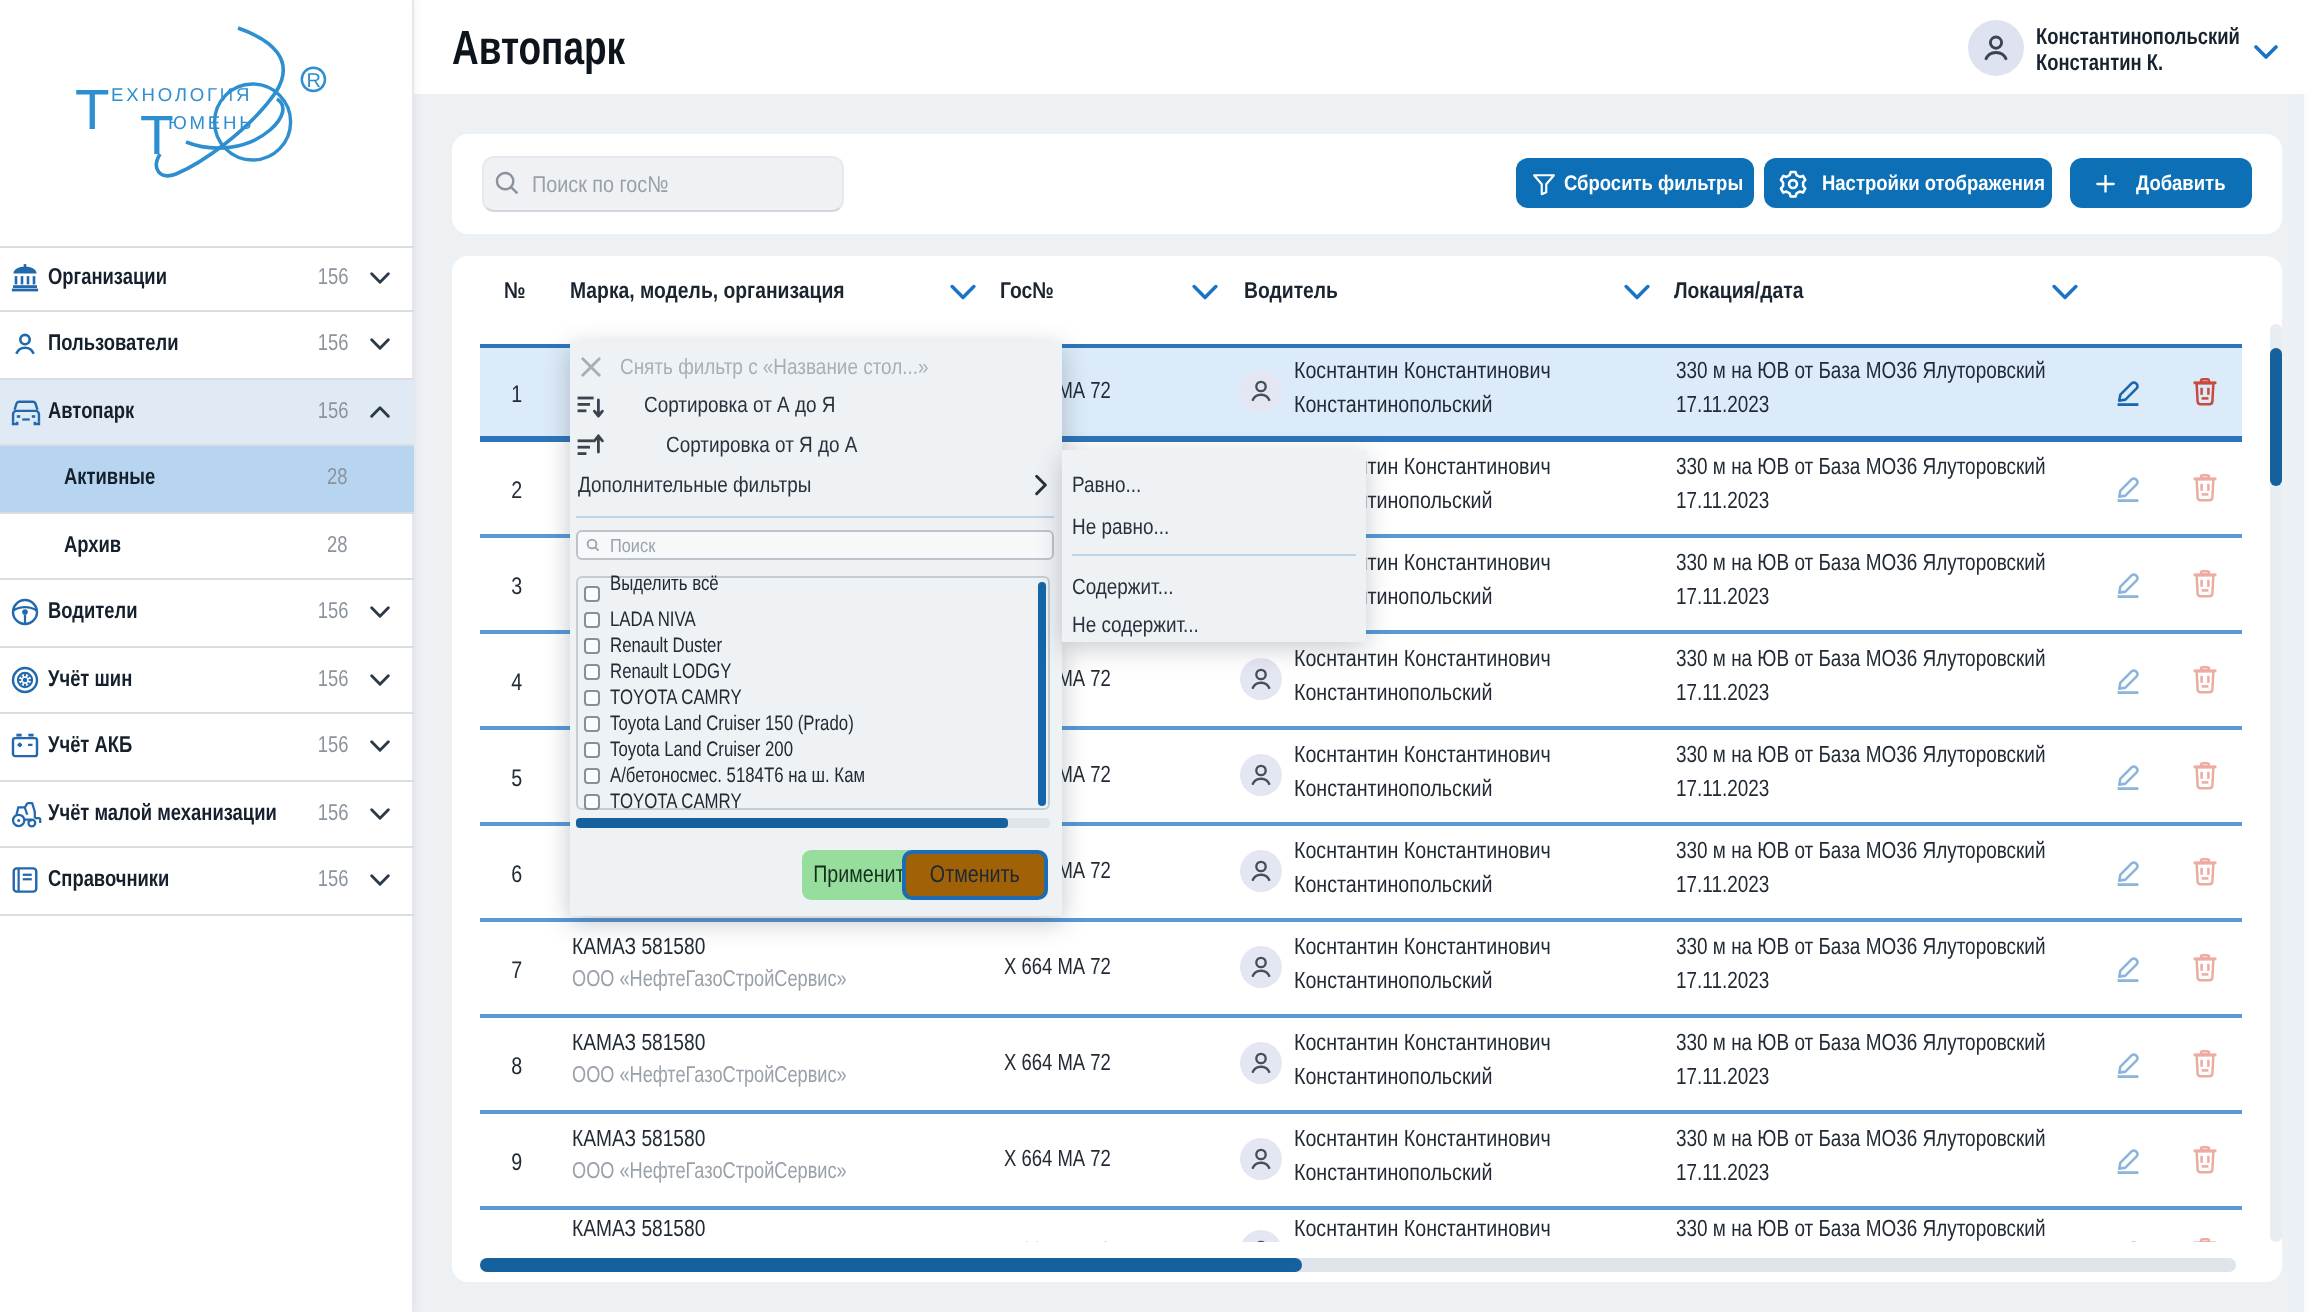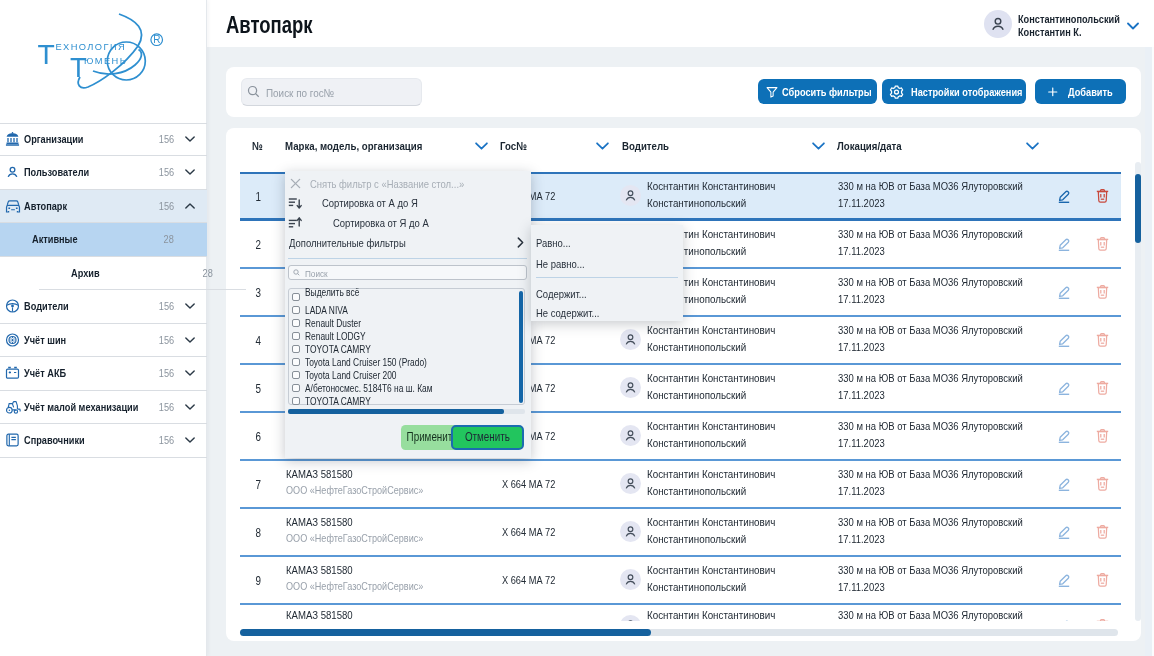--- a/index.html
+++ b/index.html
@@ -117,21 +117,21 @@
       <span class="slb"><span class="tx s80">Автопарк</span></span>
       <span class="scnt"><span class="tx s80 orr">156</span></span>
       <span class="schev"><svg width="10" height="6" viewBox="0 0 12 7">
           <path d="M1 6 L6 1 L11 6" fill="none" stroke="#2c3a47" stroke-width="1.7" stroke-linecap="round" stroke-linejoin="round"></path>
         </svg></span>
     </div>
 <div class="srow" style="top:223px;background:#b7d5f1;">
       <span class="slb sub"><span class="tx s80">Активные</span></span>
       <span class="scnt"><span class="tx s80 orr">28</span></span>
     </div>
-<div class="srow" style="top:256.5px;margin-left:39px;">
+<div class="srow" style="top:256.5px;">
       <span class="slb sub"><span class="tx s80">Архив</span></span>
       <span class="scnt"><span class="tx s80 orr">28</span></span>
     </div>
 <div class="srow" style="top:290px;">
       <span class="sic"><svg width="15" height="15" viewBox="0 0 16 16">
           <g fill="none" stroke="#2268ad" stroke-width="1.3">
 <circle cx="8" cy="8" r="6.4"></circle>
 <circle cx="8" cy="8" r="1.5" fill="#2268ad" stroke="none"></circle>
 <path d="M1.8 7.2 C3.6 6 5.7 5.4 8 5.4 C10.3 5.4 12.4 6 14.2 7.2" stroke-width="1.2"></path>
 <line x1="8" y1="9.5" x2="8" y2="14.2" stroke-width="1.2"></line>
@@ -675,21 +675,21 @@
 <div class="abs cbl" style="left:304.5px;top:381.85px;"><span class="tx s80">А/бетоносмес. 5184Т6 на ш. Кам</span></div>
 <div class="abs cb" style="left:292px;top:397.4px;"></div>
 <div class="abs cbl" style="left:304.5px;top:394.9px;"><span class="tx s80">TOYOTA CAMRY</span></div>
 </div>
 <div class="abs" style="left:518.5px;top:291px;width:4px;height:112px;background:#1466a8;border-radius:2px;z-index:12;"></div>
 <div class="abs" style="left:287.5px;top:409px;width:237px;height:4.5px;background:#dfe5eb;border-radius:2px;z-index:11;"></div>
 <div class="abs" style="left:287.5px;top:409px;width:216px;height:4.5px;background:#15619e;border-radius:2px;z-index:12;"></div>
 <div class="abs" style="left:373px;top:424.5px;width:63px;height:25px;background:#97de9e;border-radius:4.5px;z-index:11;display:flex;align-items:center;justify-content:center;font-size:12px;color:#14301d;margin-left:28px;">
     <span class="tx s82 oc">Применить</span>
   </div>
-<div class="abs" style="left:451px;top:424.5px;width:73px;height:25px;background:#22c55e;border:2px solid #1b6cb0;border-radius:5px;z-index:11;display:flex;align-items:center;justify-content:center;font-size:12px;color:#1d2835;">
+<div class="abs" style="left:451px;top:424.5px;width:73px;height:25px;background:#a16207;border:2px solid #1b6cb0;border-radius:5px;z-index:11;display:flex;align-items:center;justify-content:center;font-size:12px;color:#1d2835;">
     <span class="tx s82 oc">Отменить</span>
   </div>
 
 <div class="abs" style="left:530.5px;top:224.5px;width:152px;height:96.5px;background:#eff2f5;box-shadow:0 3px 12px rgba(40,50,65,0.25);z-index:13;"></div>
 <div class="smitem" style="top:237.3px;"><span class="tx s86">Равно...</span></div>
 <div class="smitem" style="top:257.8px;"><span class="tx s86">Не равно...</span></div>
 <div class="abs" style="left:535.5px;top:276.6px;width:142px;height:1px;background:#bdd3e6;z-index:14;"></div>
 <div class="smitem" style="top:288.1px;"><span class="tx s86">Содержит...</span></div>
 <div class="smitem" style="top:306.5px;text-decoration:underline;"><span class="tx s86">Не содержит...</span></div>
 

